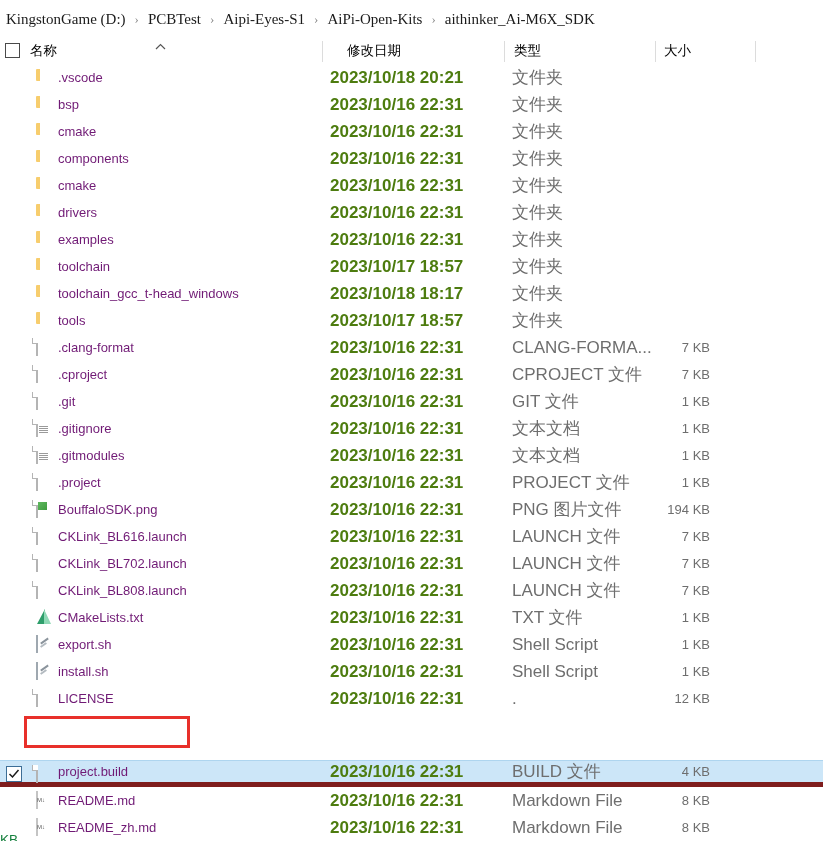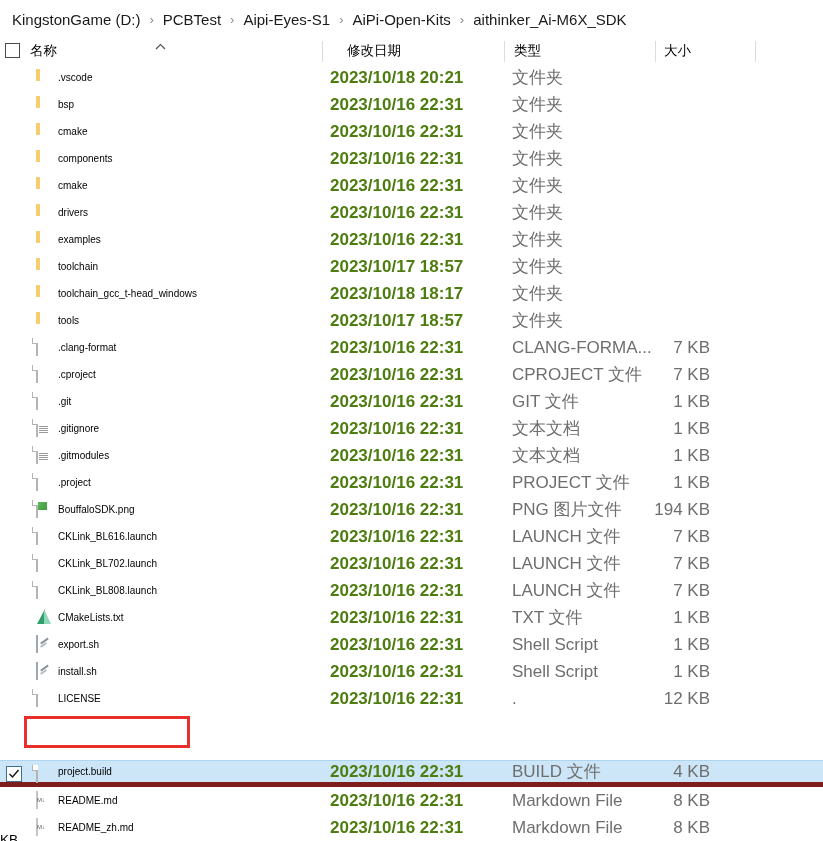--- a/index.html
+++ b/index.html
@@ -9,22 +9,23 @@
     background: #ffffff;
     font-family: "Liberation Sans", "DejaVu Sans", sans-serif;
     overflow: hidden;
   }
 
   
   #breadcrumb-bar {
     height: 38px;
     display: flex;
     align-items: center;
-    padding-left: 10px;
+    padding-left: 4px;
     background: #ffffff;
+    font-family: Liberation Serif, serif;
   }
   .crumb {
     font-size: 15px;
     color: #1a1a1a;
     white-space: nowrap;
     padding: 1px 2px;
     cursor: default;
   }
   .crumb-sep {
     font-size: 13px;
@@ -100,42 +101,42 @@
   .row-checkbox svg { display: block; }
 
   .cell-icon {
     position: absolute;
     left: 36px; top: 5px;
     width: 17px; height: 18px;
   }
   .cell-name {
     position: absolute;
     left: 58px;
-    font-size: 10px;
-    color: #000000;
+    font-size: 13px;
+    color: #701a75;
   }
   .cell-date {
     position: absolute;
     left: 330px;
     font-size: 17px;
     color: #4d7c0f;
     font-weight: bold;
   }
   .cell-type {
     position: absolute;
     left: 512px;
     font-size: 17px;
     color: #6e6e6e;
   }
   .cell-size {
     position: absolute;
     left: 600px;
     width: 110px;
     text-align: right;
-    font-size: 17px;
+    font-size: 13px;
     color: #6e6e6e;
   }
 
   
   .ico-folder {
     width: 15px; height: 12px;
     margin-top: 3px;
     border-radius: 1px;
     background: linear-gradient(180deg,#fcd77f 0%,#f6c košik 0%,#f3c25c 55%,#e8b347 100%);
     background: linear-gradient(180deg,#fbd580 0%,#f3c25c 55%,#e6b044 100%);
@@ -278,21 +279,21 @@
     border: 3px solid #e8302a;
     pointer-events: none;
     z-index: 40;
   }
 
   
   #bottom-clip {
     position: absolute;
     left: 0; top: 832px;
     font-size: 13.5px;
-    color: #000000;
+    color: #15803d;
     overflow: hidden;
     height: 9px;
   }
 </style>
 </head>
 <body>
 
 <div id="breadcrumb-bar">
     <span class="crumb">KingstonGame (D:)</span>
     <span class="crumb-sep">›</span>

